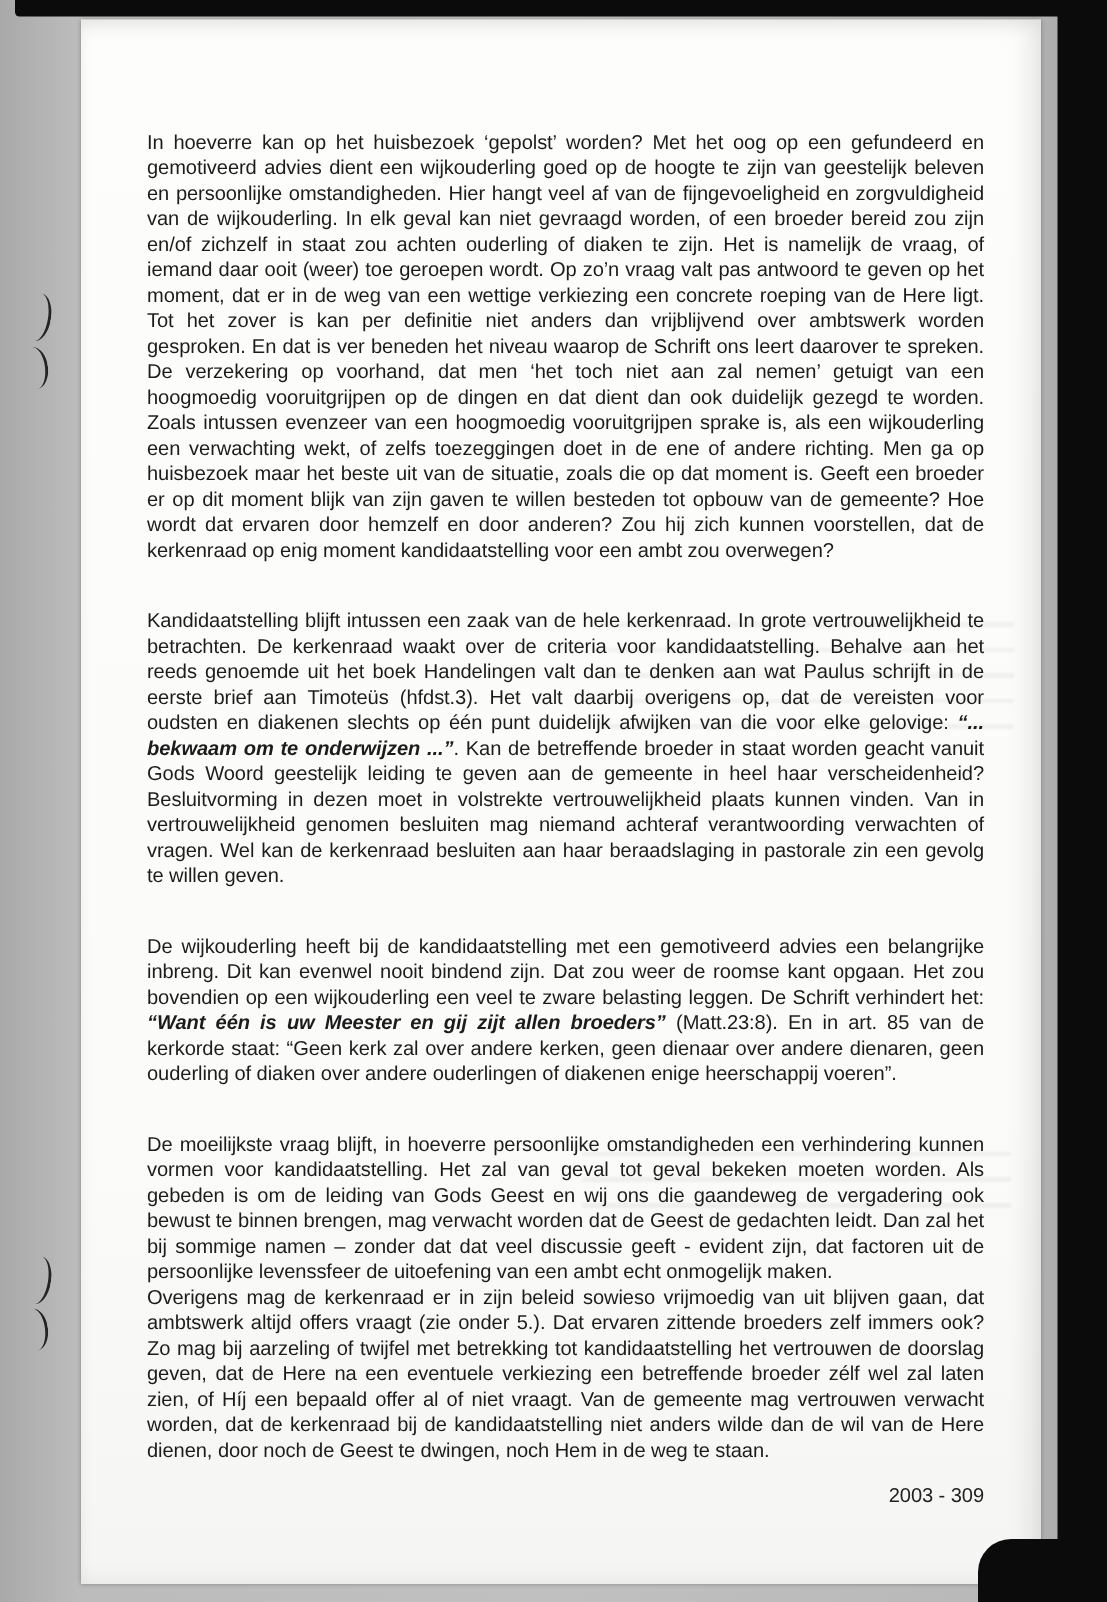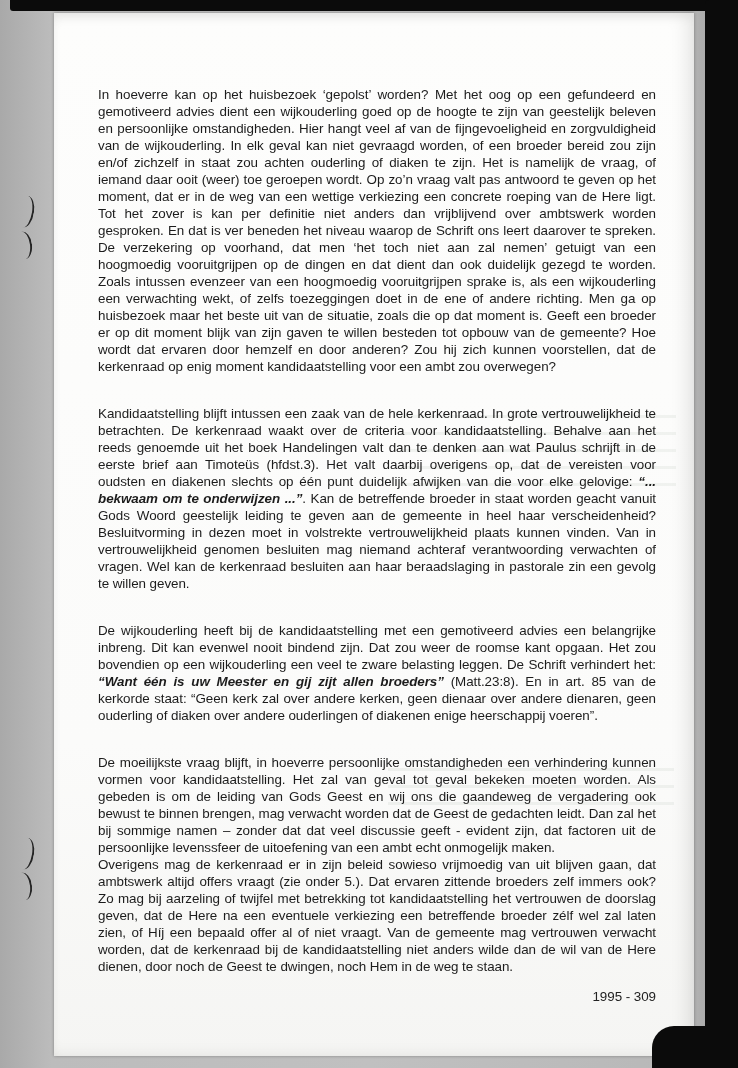--- a/index.html
+++ b/index.html
@@ -64,21 +64,21 @@
     <div class="bleed b1"></div>
     <div class="bleed b2"></div>
     <div class="content">
       <div id="paras">
           <p class="para"><span>In hoeverre kan op het huisbezoek ‘gepolst’ worden? Met het oog op een gefundeerd en gemotiveerd advies dient een wijkouderling goed op de hoogte te zijn van geestelijk beleven en persoonlijke omstandigheden. Hier hangt veel af van de fijngevoeligheid en zorgvuldigheid van de wijkouderling. In elk geval kan niet gevraagd worden, of een broeder bereid zou zijn en/of zichzelf in staat zou achten ouderling of diaken te zijn. Het is namelijk de vraag, of iemand daar ooit (weer) toe geroepen wordt. Op zo’n vraag valt pas antwoord te geven op het moment, dat er in de weg van een wettige verkiezing een concrete roeping van de Here ligt. Tot het zover is kan per definitie niet anders dan vrijblijvend over ambtswerk worden gesproken. En dat is ver beneden het niveau waarop de Schrift ons leert daarover te spreken. De verzekering op voorhand, dat men ‘het toch niet aan zal nemen’ getuigt van een hoogmoedig vooruitgrijpen op de dingen en dat dient dan ook duidelijk gezegd te worden. Zoals intussen evenzeer van een hoogmoedig vooruitgrijpen sprake is, als een wijkouderling een verwachting wekt, of zelfs toezeggingen doet in de ene of andere richting. Men ga op huisbezoek maar het beste uit van de situatie, zoals die op dat moment is. Geeft een broeder er op dit moment blijk van zijn gaven te willen besteden tot opbouw van de gemeente? Hoe wordt dat ervaren door hemzelf en door anderen? Zou hij zich kunnen voorstellen, dat de kerkenraad op enig moment kandidaatstelling voor een ambt zou overwegen?</span></p>
           <p class="para gap"><span>Kandidaatstelling blijft intussen een zaak van de hele kerkenraad. In grote vertrouwelijkheid te betrachten. De kerkenraad waakt over de criteria voor kandidaatstelling. Behalve aan het reeds genoemde uit het boek Handelingen valt dan te denken aan wat Paulus schrijft in de eerste brief aan Timoteüs (hfdst.3). Het valt daarbij overigens op, dat de vereisten voor oudsten en diakenen slechts op één punt duidelijk afwijken van die voor elke gelovige: </span><span class="seg-bold-italic">“... bekwaam om te onderwijzen ...”</span><span>. Kan de betreffende broeder in staat worden geacht vanuit Gods Woord geestelijk leiding te geven aan de gemeente in heel haar verscheidenheid? Besluitvorming in dezen moet in volstrekte vertrouwelijkheid plaats kunnen vinden. Van in vertrouwelijkheid genomen besluiten mag niemand achteraf verantwoording verwachten of vragen. Wel kan de kerkenraad besluiten aan haar beraadslaging in pastorale zin een gevolg te willen geven.</span></p>
           <p class="para gap"><span>De wijkouderling heeft bij de kandidaatstelling met een gemotiveerd advies een belangrijke inbreng. Dit kan evenwel nooit bindend zijn. Dat zou weer de roomse kant opgaan. Het zou bovendien op een wijkouderling een veel te zware belasting leggen. De Schrift verhindert het: </span><span class="seg-bold-italic">“Want één is uw Meester en gij zijt allen broeders”</span><span> (Matt.23:8). En in art. 85 van de kerkorde staat: “Geen kerk zal over andere kerken, geen dienaar over andere dienaren, geen ouderling of diaken over andere ouderlingen of diakenen enige heerschappij voeren”.</span></p>
           <p class="para gap"><span>De moeilijkste vraag blijft, in hoeverre persoonlijke omstandigheden een verhindering kunnen vormen voor kandidaatstelling. Het zal van geval tot geval bekeken moeten worden. Als gebeden is om de leiding van Gods Geest en wij ons die gaandeweg de vergadering ook bewust te binnen brengen, mag verwacht worden dat de Geest de gedachten leidt. Dan zal het bij sommige namen – zonder dat dat veel discussie geeft - evident zijn, dat factoren uit de persoonlijke levenssfeer de uitoefening van een ambt echt onmogelijk maken.</span></p>
           <p class="para"><span>Overigens mag de kerkenraad er in zijn beleid sowieso vrijmoedig van uit blijven gaan, dat ambtswerk altijd offers vraagt (zie onder 5.). Dat ervaren zittende broeders zelf immers ook? Zo mag bij aarzeling of twijfel met betrekking tot kandidaatstelling het vertrouwen de doorslag geven, dat de Here na een eventuele verkiezing een betreffende broeder zélf wel zal laten zien, of Híj een bepaald offer al of niet vraagt. Van de gemeente mag vertrouwen verwacht worden, dat de kerkenraad bij de kandidaatstelling niet anders wilde dan de wil van de Here dienen, door noch de Geest te dwingen, noch Hem in de weg te staan.</span></p>
         </div>
-      <div class="footer">1995 - 309</div>
+      <div class="footer">2003 - 309</div>
     </div>
   </div>
   <div class="edge-top"></div>
   <div class="edge-right"></div>
   <div class="edge-corner"></div>
   <span class="mark m1"></span>
   <span class="mark m2"></span>
   <span class="mark m3"></span>
   <span class="mark m4"></span>
 </div>

